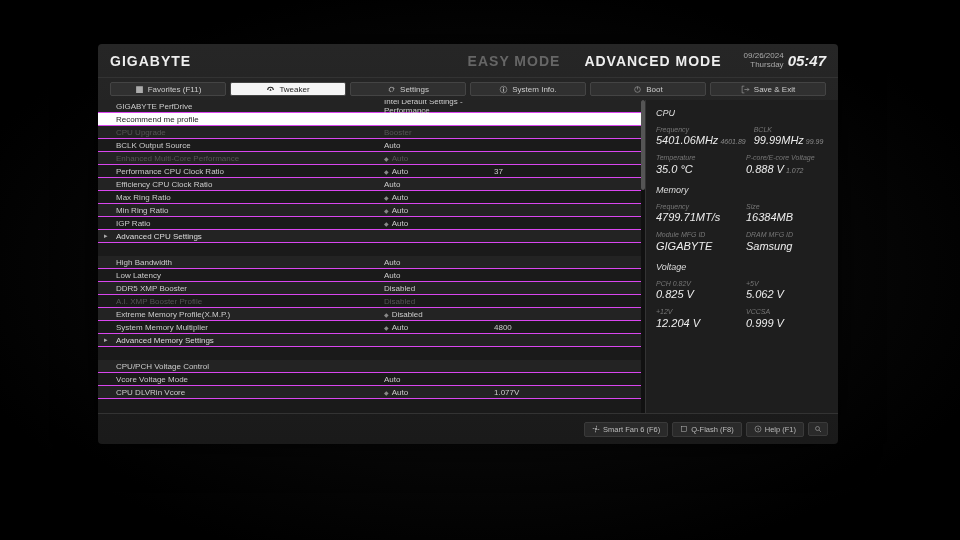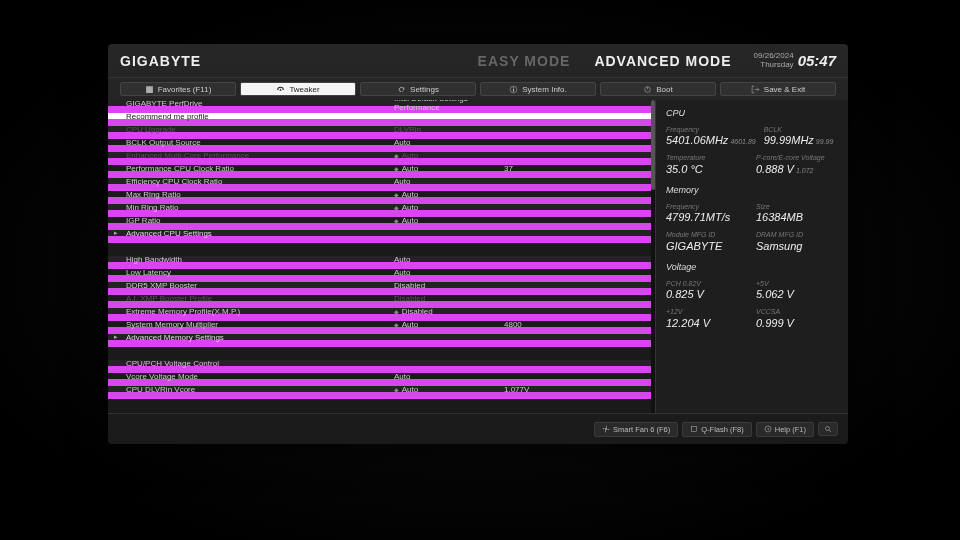--- a/index.html
+++ b/index.html
@@ -12,21 +12,21 @@
     overflow: hidden;
     position: relative;
   }
   .vignette {
     position: absolute; inset: 0;
     background: radial-gradient(ellipse at center, rgba(60,60,60,0.3) 0%, rgba(0,0,0,1) 80%);
     pointer-events: none;
   }
   .panel {
     position: absolute;
-    left: 108px; top: 44px;
+    left: 98px; top: 44px;
     width: 740px; height: 400px;
     background: linear-gradient(to bottom, #262626 0%, #1a1a1a 100%);
     border-radius: 4px;
     display: flex; flex-direction: column;
     box-shadow: 0 0 40px rgba(0,0,0,0.8);
   }
   .header {
     height: 34px;
     display: flex; align-items: center;
     padding: 0 12px;
@@ -48,21 +48,21 @@
     font-size: 8px; color: #ccc; border-radius: 2px;
   }
   .tool-btn.active { background: #f5f5f5; color: #222; }
   .tool-btn .icon { width: 9px; height: 9px; opacity: 0.8; }
   .tool-btn.active .icon { opacity: 1; }
   .body { flex: 1; display: flex; overflow: hidden; }
   .main { flex: 1; overflow-y: auto; background: #1a1a1a; }
   .row {
     display: flex; align-items: center; height: 13px;
     padding-left: 18px; font-size: 8px; color: #ccc;
-    border-bottom: 7px solid #d946ef;
+    border-bottom: 1px solid #d946ef;
   }
   .row:nth-child(odd){ background: #232323; }
   .row.highlight { background: #ffffff; color: #222; }
   .row.dim { color: #555; }
   .row .lbl { flex: 0 0 268px; }
   .row .val { flex: 0 0 110px; }
   .row .extra { flex: 1; }
   .row .bullet { color: #888; margin-right: 3px; font-size: 6px; }
   .row .caret { position: absolute; margin-left: -12px; font-size: 7px; color: #aaa; }
   .row.section { color: #ddd; }
@@ -159,21 +159,21 @@
     <div class="main" id="main">
         <div class="row">
           <span class="lbl">GIGABYTE PerfDrive</span>
           <span class="val">Intel Default Settings - Performance</span>
         </div>
         <div class="row highlight">
           <span class="lbl">Recommend me profile</span>
         </div>
         <div class="row dim">
           <span class="lbl">CPU Upgrade</span>
-          <span class="val">DLVRin</span>
+          <span class="val">Booster</span>
         </div>
         <div class="row">
           <span class="lbl">BCLK Output Source</span>
           <span class="val">Auto</span>
         </div>
         <div class="row dim">
           <span class="lbl">Enhanced Multi-Core Performance</span>
           <span class="val"><span class="bullet">◆</span>Auto</span>
         </div>
         <div class="row">

